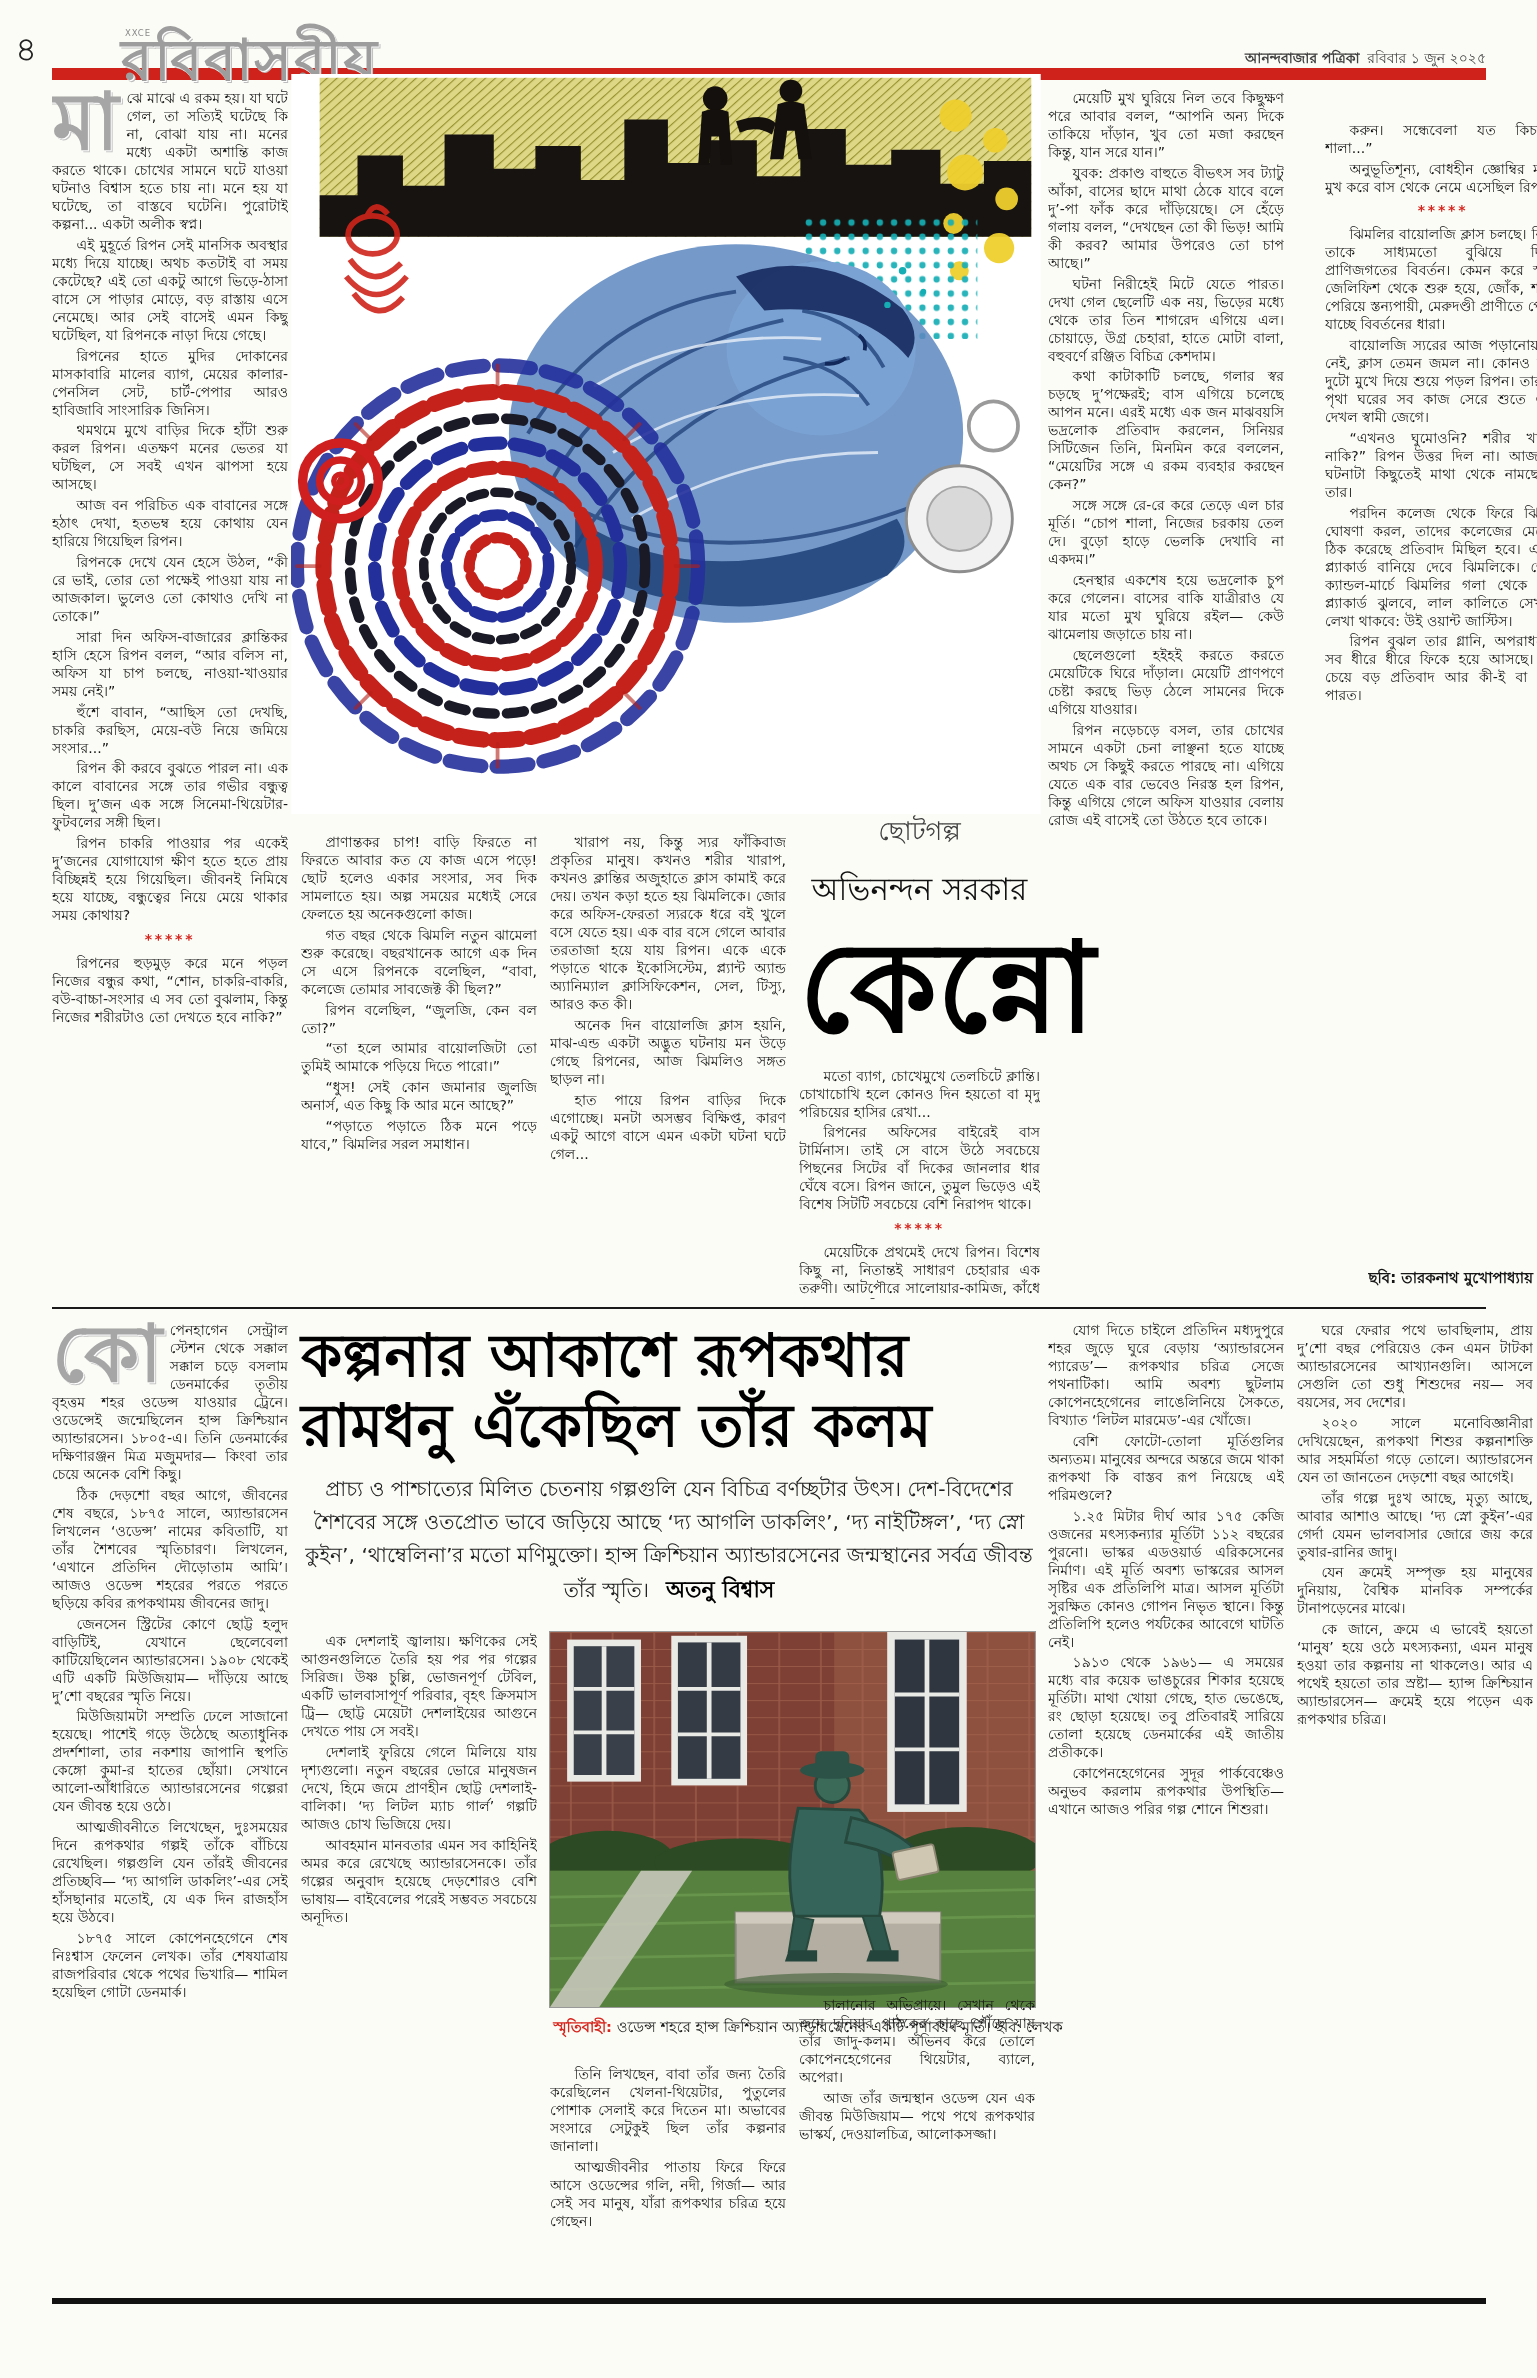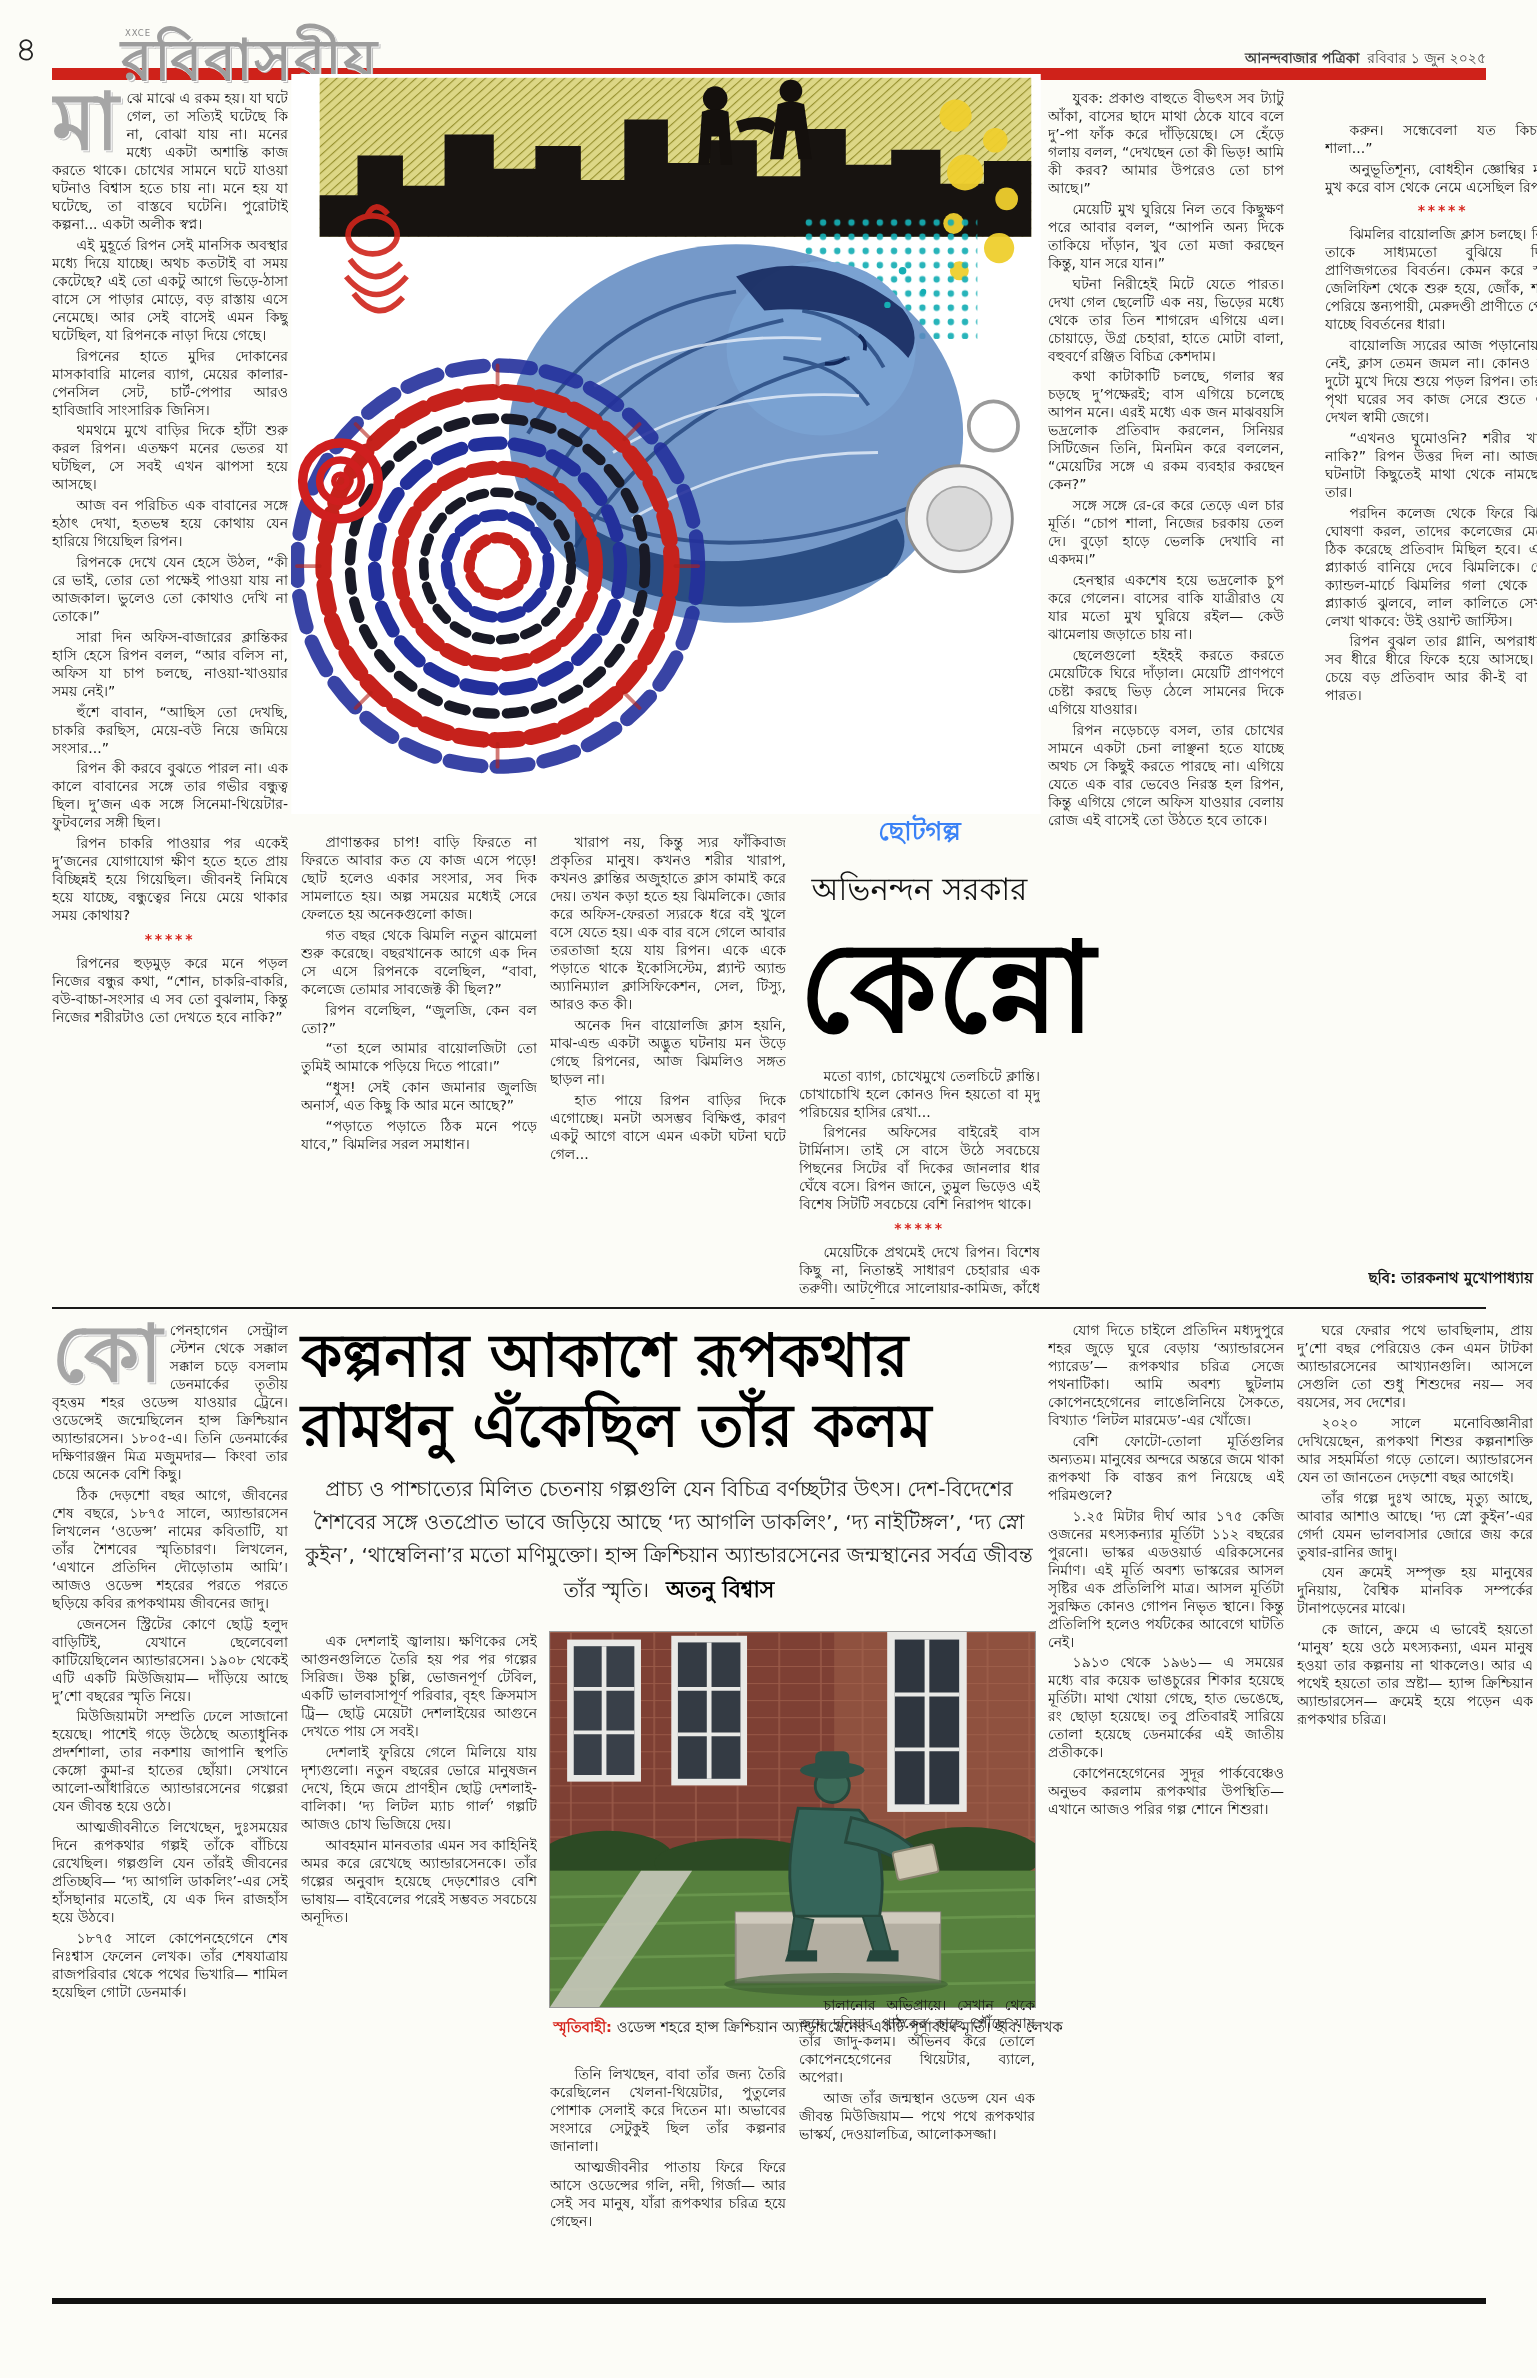--- a/index.html
+++ b/index.html
@@ -19,21 +19,21 @@
        font-size:14px;line-height:18px;}
   .para{margin:0 0 2.8px;text-indent:24.6px;}
   .lead-para{margin:0 0 2.8px;text-indent:0;}
   .sep{color:#d6251d;text-align:center;font-weight:bold;letter-spacing:2.8px;
        margin:5.7px 0;text-indent:0;font-size:14px;}
   .dropcap{float:left;font-size:79px;line-height:62px;font-weight:bold;color:#a6a6a6;
            padding:1.9px 7.6px 0 0;text-shadow:0.9px 0.9px 0 #fff,1.9px 1.9px 0 #c4c4c4;}
   
   .illustration{position:absolute;left:291px;top:74px;width:750px;height:740px;}
   .title-col{position:absolute;left:799px;top:812px;width:241px;text-align:center;}
-  .kicker{color:#3b82f6;font-size:25.6px;font-weight:bold;margin:0 0 9.5px;}
+  .kicker{color:#404040;font-size:25.6px;font-weight:normal;margin:0 0 9.5px;}
   .story-author{font-size:31px;color:#111;margin:0 0 5.7px;}
   .story-title{font-size:125px;line-height:1.05;font-weight:bold;color:#000;margin:0 0 13.2px;
                font-family:"DejaVu Serif","Liberation Serif",serif;}
   .title-col .flow{text-align:justify;font-size:14px;line-height:18px;overflow:hidden;height:232px;}
   .photo-credit{position:absolute;left:1297px;top:1266px;width:236px;text-align:right;
                 font-weight:bold;font-size:15px;}
   
   .rule-top{position:absolute;left:52px;right:52px;top:1307px;height:1.9px;background:#1a1a1a;}
   .rule-bottom{position:absolute;left:52px;right:52px;top:2298px;height:5.7px;background:#111;}
   .headline{position:absolute;left:301px;top:1321px;width:736px;font-size:59px;line-height:1.18;
@@ -197,22 +197,22 @@
     <div class="flow">
         <p class="para">মতো ব্যাগ, চোখেমুখে তেলচিটে ক্লান্তি। চোখাচোখি হলে কোনও দিন হয়তো বা মৃদু পরিচয়ের হাসির রেখা...</p>
         <p class="para">রিপনের অফিসের বাইরেই বাস টার্মিনাস। তাই সে বাসে উঠে সবচেয়ে পিছনের সিটের বাঁ দিকের জানলার ধার ঘেঁষে বসে। রিপন জানে, তুমুল ভিড়েও এই বিশেষ সিটটি সবচেয়ে বেশি নিরাপদ থাকে।</p>
         <p class="sep">*****</p>
         <p class="para">মেয়েটিকে প্রথমেই দেখে রিপন। বিশেষ কিছু না, নিতান্তই সাধারণ চেহারার এক তরুণী। আটপৌরে সালোয়ার-কামিজ, কাঁধে ঝোলানো অফিসব্যাগ।</p>
       </div>
   </div>
 
   <div class="col" style="left:1048px;top:89px;height:1209px;">
     <div>
+        <p class="para">মেয়েটি মুখ ঘুরিয়ে নিল তবে কিছুক্ষণ পরে আবার বলল, “আপনি অন্য দিকে তাকিয়ে দাঁড়ান, খুব তো মজা করছেন কিন্তু, যান সরে যান।”</p>
         <p class="para">যুবক: প্রকাণ্ড বাহুতে বীভৎস সব ট্যাটু আঁকা, বাসের ছাদে মাথা ঠেকে যাবে বলে দু’-পা ফাঁক করে দাঁড়িয়েছে। সে হেঁড়ে গলায় বলল, “দেখছেন তো কী ভিড়! আমি কী করব? আমার উপরেও তো চাপ আছে।”</p>
-        <p class="para">মেয়েটি মুখ ঘুরিয়ে নিল তবে কিছুক্ষণ পরে আবার বলল, “আপনি অন্য দিকে তাকিয়ে দাঁড়ান, খুব তো মজা করছেন কিন্তু, যান সরে যান।”</p>
         <p class="para">ঘটনা নিরীহেই মিটে যেতে পারত। দেখা গেল ছেলেটি এক নয়, ভিড়ের মধ্যে থেকে তার তিন শাগরেদ এগিয়ে এল। চোয়াড়ে, উগ্র চেহারা, হাতে মোটা বালা, বহুবর্ণে রঞ্জিত বিচিত্র কেশদাম।</p>
         <p class="para">কথা কাটাকাটি চলছে, গলার স্বর চড়ছে দু’পক্ষেরই; বাস এগিয়ে চলেছে আপন মনে। এরই মধ্যে এক জন মাঝবয়সি ভদ্রলোক প্রতিবাদ করলেন, সিনিয়র সিটিজেন তিনি, মিনমিন করে বললেন, “মেয়েটির সঙ্গে এ রকম ব্যবহার করছেন কেন?”</p>
         <p class="para">সঙ্গে সঙ্গে রে-রে করে তেড়ে এল চার মূর্তি। “চোপ শালা, নিজের চরকায় তেল দে। বুড়ো হাড়ে ভেলকি দেখাবি না একদম।”</p>
         <p class="para">হেনস্থার একশেষ হয়ে ভদ্রলোক চুপ করে গেলেন। বাসের বাকি যাত্রীরাও যে যার মতো মুখ ঘুরিয়ে রইল— কেউ ঝামেলায় জড়াতে চায় না।</p>
         <p class="para">ছেলেগুলো হইহই করতে করতে মেয়েটিকে ঘিরে দাঁড়াল। মেয়েটি প্রাণপণে চেষ্টা করছে ভিড় ঠেলে সামনের দিকে এগিয়ে যাওয়ার।</p>
         <p class="para">রিপন নড়েচড়ে বসল, তার চোখের সামনে একটা চেনা লাঞ্ছনা হতে যাচ্ছে অথচ সে কিছুই করতে পারছে না। এগিয়ে যেতে এক বার ভেবেও নিরস্ত হল রিপন, কিন্তু এগিয়ে গেলে অফিস যাওয়ার বেলায় রোজ এই বাসেই তো উঠতে হবে তাকে।</p>
       </div>
   </div>
 
   <div class="col" style="left:1325px;top:89px;height:1173px;margin-top:32px;">

